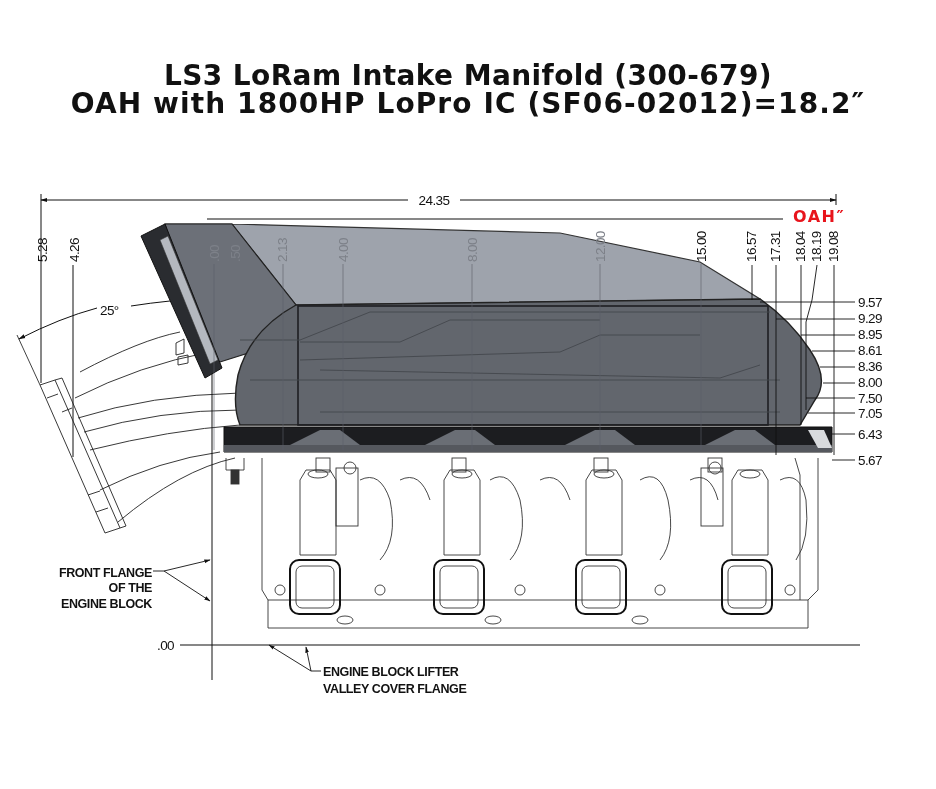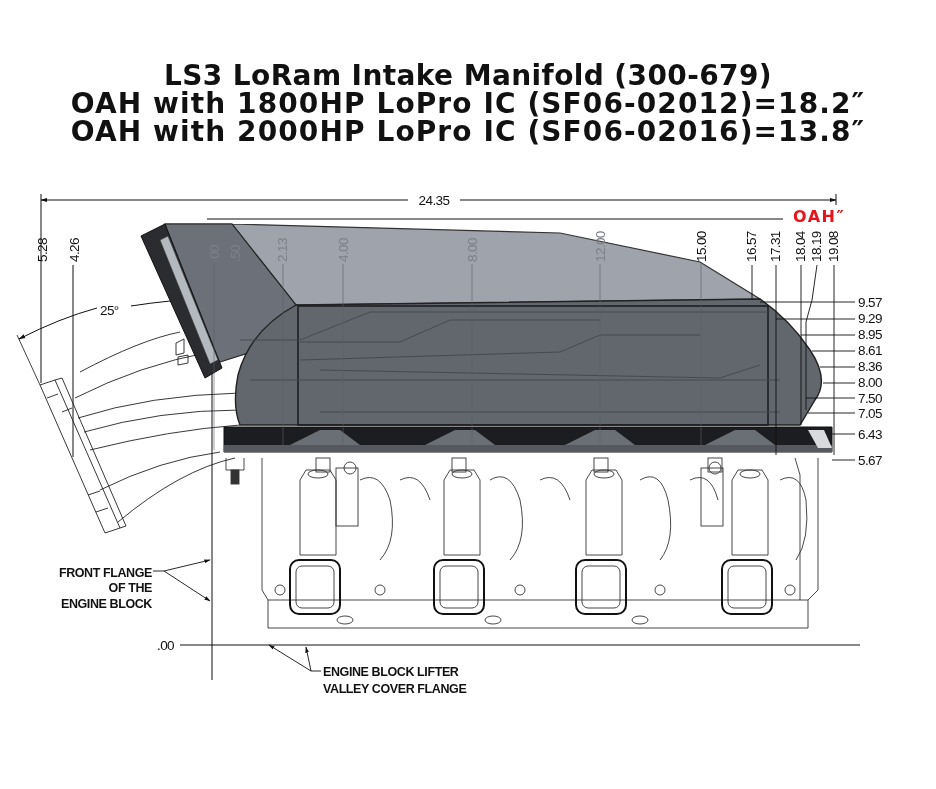--- a/index.html
+++ b/index.html
@@ -14,21 +14,20 @@
   .dim-text-faint { font-family: "Liberation Sans", sans-serif; font-size: 13.5px; fill: #7d8189; letter-spacing: -0.6px; }
   .note-text { font-family: "Liberation Sans", sans-serif; font-size: 12.5px; fill: #111; font-weight: bold; letter-spacing: -0.4px; }
   .oah-text { font-family: "DejaVu Sans", sans-serif; font-size: 16px; font-weight: bold; fill: #e8141c; letter-spacing: 1.5px; }
 </style>
 </head>
 <body>
 
 <div class="title-block">
   <div class="title-line l1">LS3 LoRam Intake Manifold (300-679)</div>
   <div class="title-line l2">OAH with 1800HP LoPro IC (SF06-02012)=18.2″</div>
-  <div class="title-line l3">OAH with 2000HP LoPro IC (SF06-02016)=13.8″</div>
 </div>
 
 <svg id="drawing" width="936" height="789" viewBox="0 0 936 789">
   <defs>
     <marker id="arr" viewBox="0 0 10 10" refX="9" refY="5" markerWidth="7" markerHeight="7" orient="auto-start-reverse">
       <path d="M0,2 L10,5 L0,8 z" fill="#111"></path>
     </marker>
   </defs>
 
   <g>

